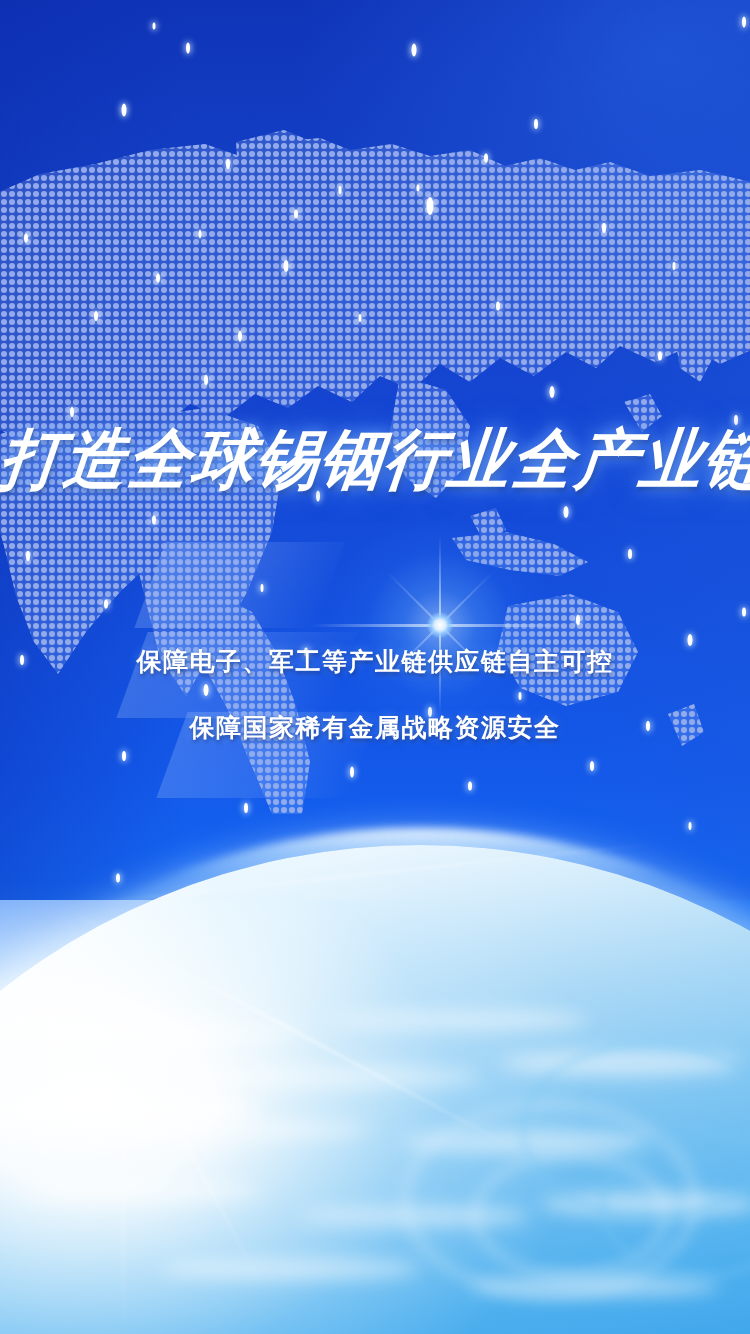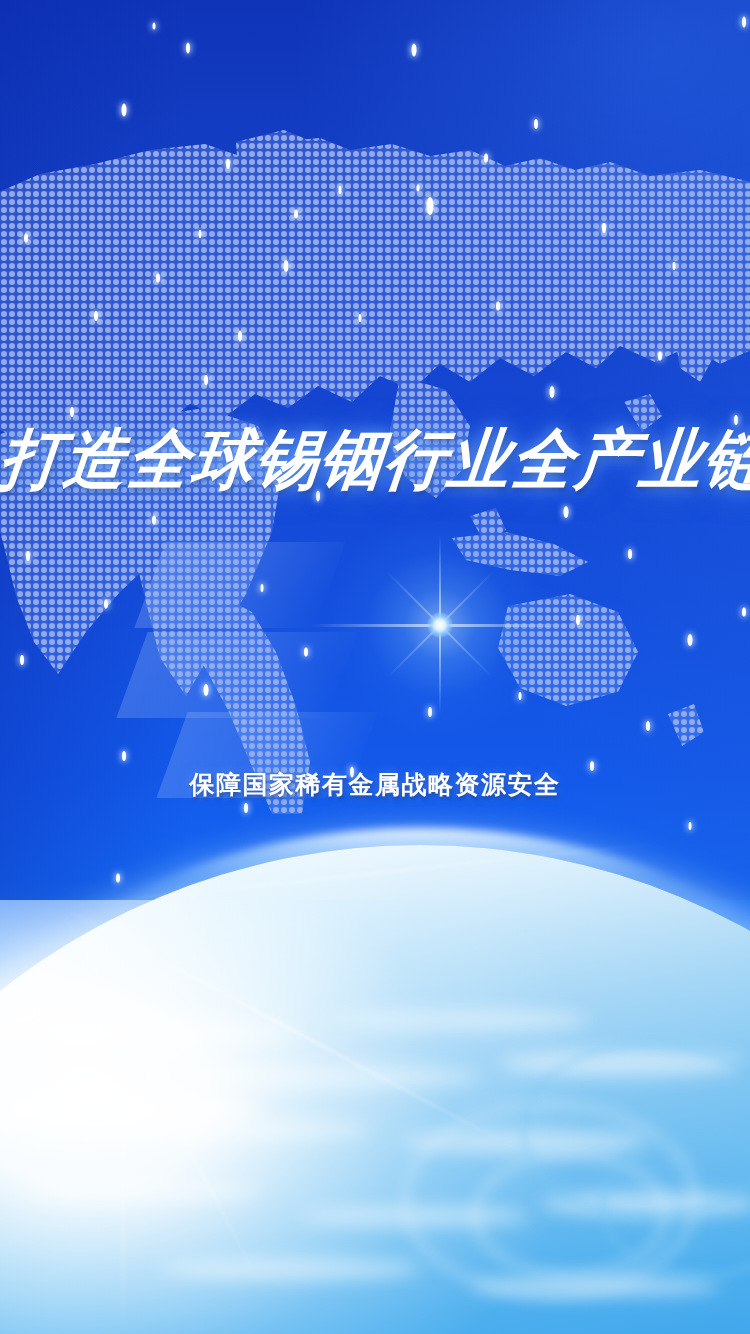--- a/index.html
+++ b/index.html
@@ -212,21 +212,21 @@
     font-weight:700;
     letter-spacing:1.5px;
     color:#ffffff;
     white-space:nowrap;
     text-shadow:
       0 0 10px rgba(120,175,255,.55),
       1px 2px 4px rgba(5,25,95,.70);
   }
   #sub1 { top:563px; }
   #sub2 { top:645px; }
-  #sub3 { top:768px; }
+  #sub3 { top:711px; }
 </style>
 </head>
 <body>
 
 <div id="poster">
 
   <div class="sky-base"></div>
   <div class="sky-tone"></div>
 
   <div class="map-layer">
@@ -383,16 +383,17 @@
 
   <div class="sunglare"></div>
   <span class="sunray r2"></span>
   <span class="sunray r3"></span>
   <span class="sunray r4"></span>
   <span class="vray"></span>
 
   <div class="title">打造全球锡铟行业全产业链链主</div>
 
 
+  <div class="subline" id="sub2">保障电子、军工等产业链供应链自主可控</div>
 
   <div class="subline" id="sub3">保障国家稀有金属战略资源安全</div>
 
 </div>
 
 </body></html>

